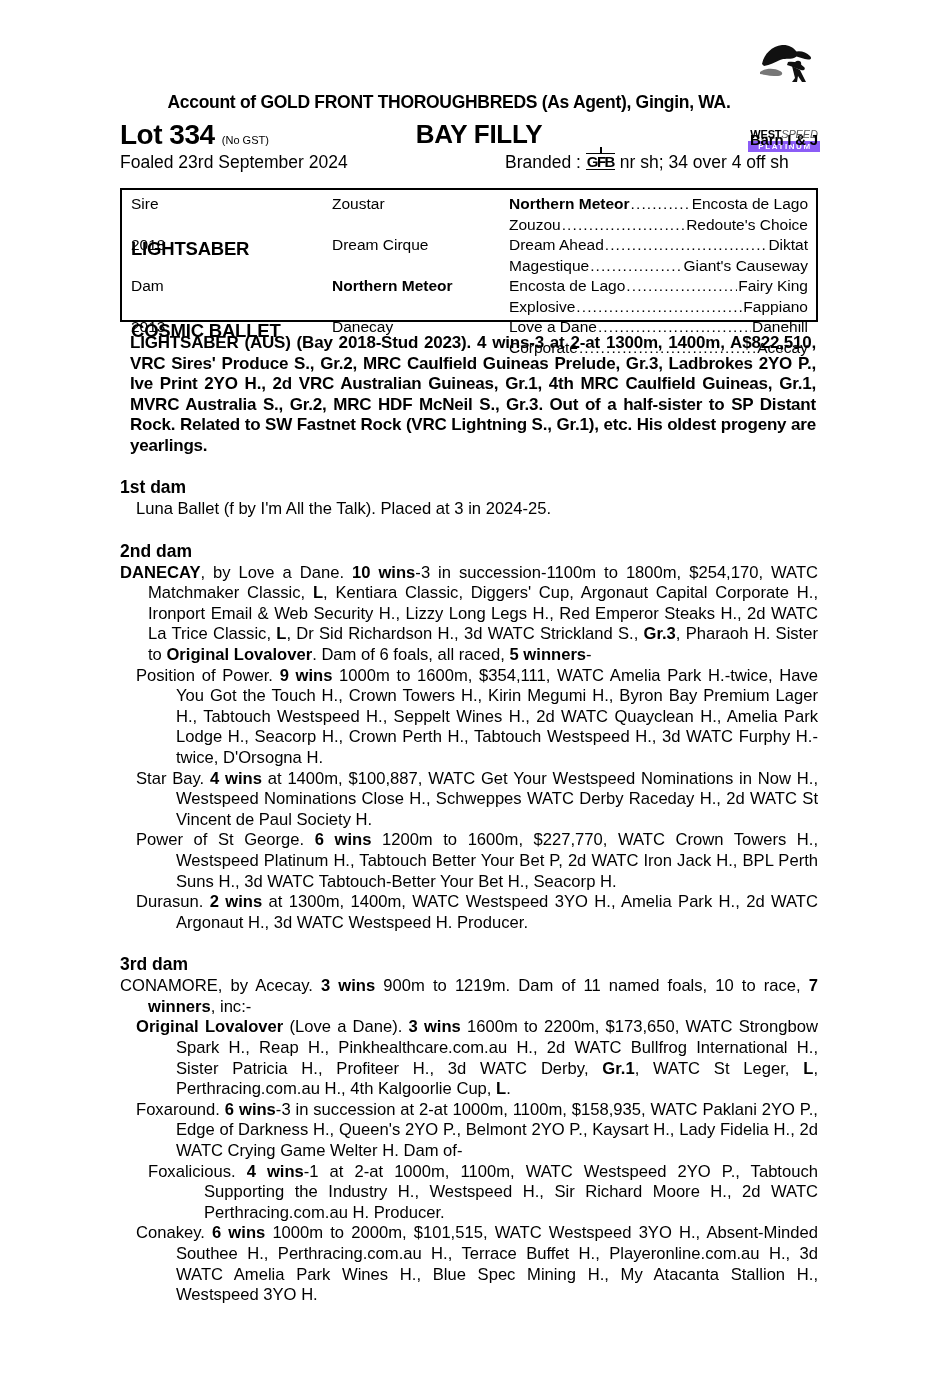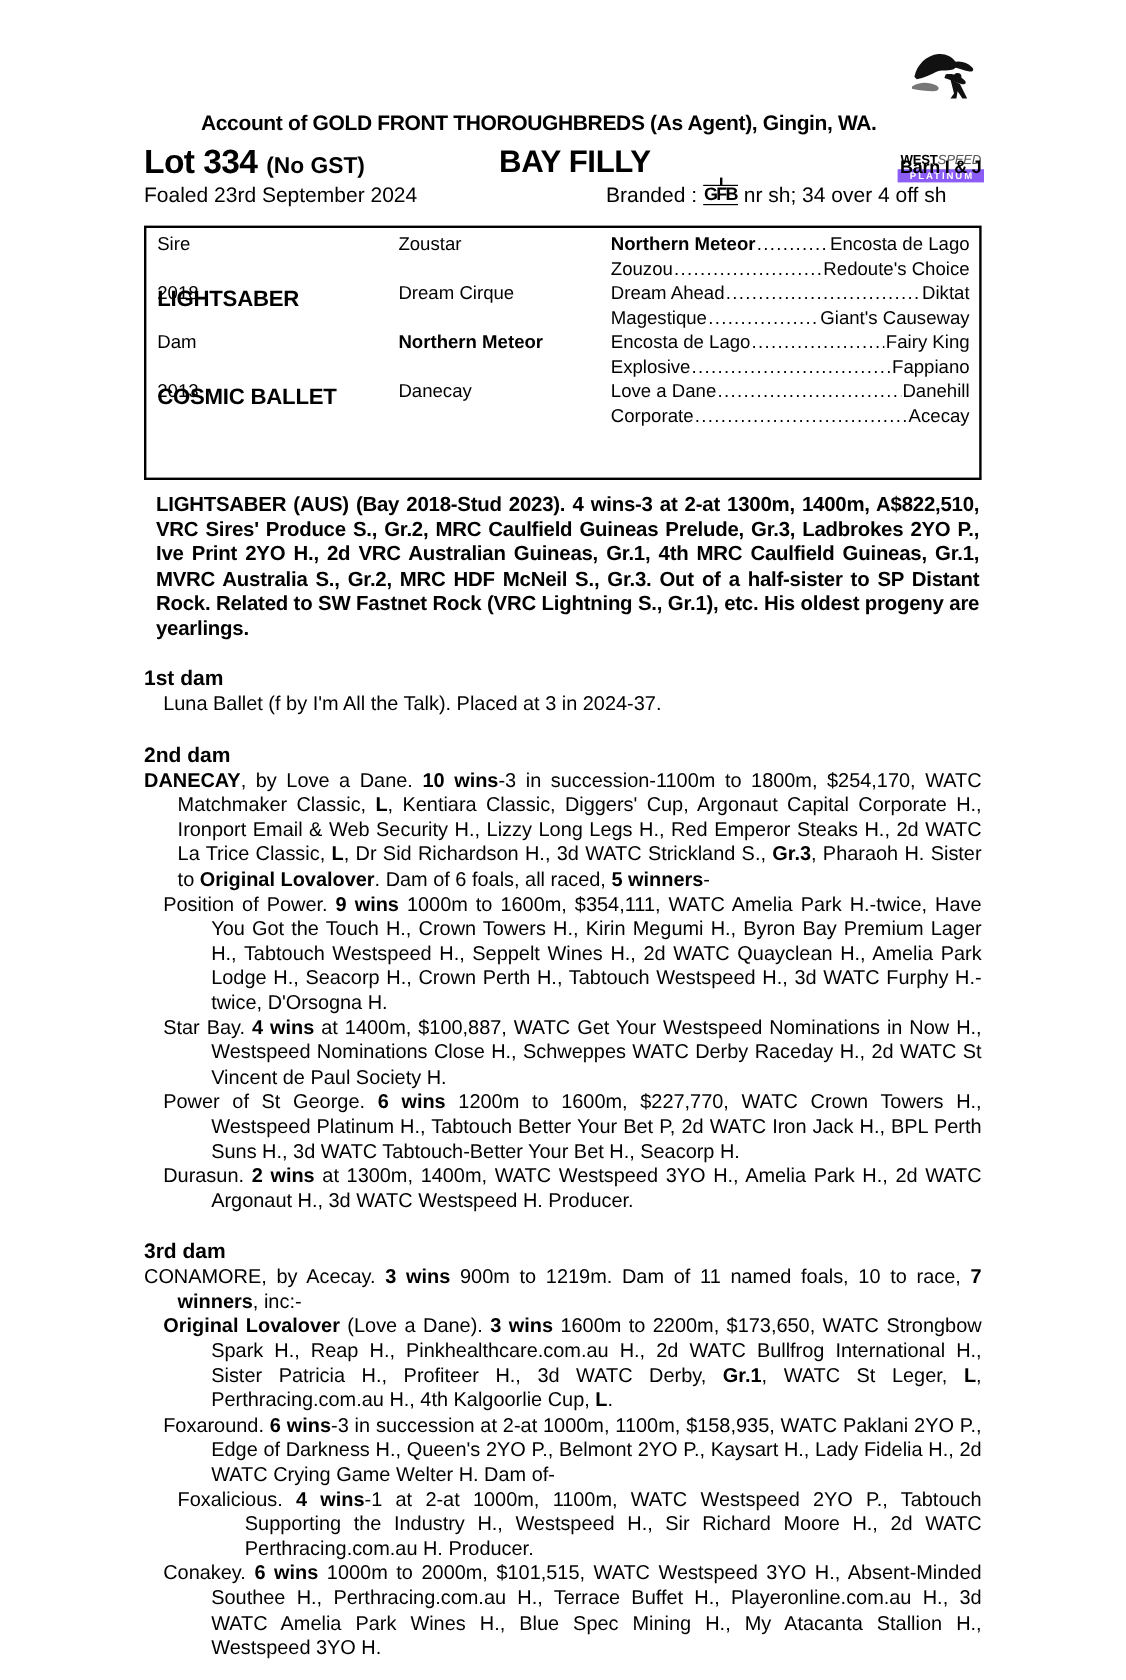--- a/index.html
+++ b/index.html
@@ -74,22 +74,22 @@
   .lot-no {
     position: absolute;
     left: 0;
     bottom: 0;
     font-size: 28px;
     font-weight: bold;
     letter-spacing: -0.5px;
     white-space: nowrap;
   }
   .lot-gst {
-    font-size: 19px;
-    font-weight: bold;
+    font-size: 11px;
+    font-weight: normal;
     letter-spacing: 0;
     margin-top: 39px;
   }
   .colour-sex {
     position: absolute;
     left: 0; right: 0;
     bottom: 1px;
     text-align: center;
     font-size: 26px;
     font-weight: bold;
@@ -131,21 +131,21 @@
     top: -7px;
     width: 1.5px;
     height: 7px;
     background: #000;
   }
 
   
   .ped-table {
     border: 2px solid #000;
     margin-top: 10px;
-    height: 212px;
+    height: 134px;
     box-sizing: border-box;
     position: relative;
     padding: 5px 0 0 0;
     text-align: center;
   }
   .ped-row {
     position: relative;
     height: 20.5px;
     font-size: 15.5px;
     white-space: nowrap;
@@ -308,21 +308,21 @@
           <span class="dots">..........................................................................................</span>
           <span class="tail">Acecay</span>
         </span>
       </div>
     </div>
 
   <div class="sire-summary">LIGHTSABER (AUS) (Bay 2018-Stud 2023). 4 wins-3 at 2-at 1300m, 1400m, A$822,510, VRC Sires' Produce S., Gr.2, MRC Caulfield Guineas Prelude, Gr.3, Ladbrokes 2YO P., Ive Print 2YO H., 2d VRC Australian Guineas, Gr.1, 4th MRC Caulfield Guineas, Gr.1, MVRC Australia S., Gr.2, MRC HDF McNeil S., Gr.3. Out of a half-sister to SP Distant Rock. Related to SW Fastnet Rock (VRC Lightning S., Gr.1), etc. His oldest progeny are yearlings.</div>
 
   <div id="dam-sections">
       <div class="dam-head">1st dam</div>
-      <div class="entry ind2 noj"><span>Luna Ballet (f by I'm All the Talk). Placed at 3 in 2024-37.</span></div>
+      <div class="entry ind2 noj"><span>Luna Ballet (f by I'm All the Talk). Placed at 3 in 2024-25.</span></div>
       <div class="dam-head">2nd dam</div>
       <div class="entry ind1"><span class="b">DANECAY</span><span>, by Love a Dane. </span><span class="b">10 wins</span><span>-3 in succession-1100m to 1800m, $254,170, WATC Matchmaker Classic, </span><span class="b">L</span><span>, Kentiara Classic, Diggers' Cup, Argonaut Capital Corporate H., Ironport Email &amp; Web Security H., Lizzy Long Legs H., Red Emperor Steaks H., 2d WATC La Trice Classic, </span><span class="b">L</span><span>, Dr Sid Richardson H., 3d WATC Strickland S., </span><span class="b">Gr.3</span><span>, Pharaoh H. Sister to </span><span class="b">Original Lovalover</span><span>. Dam of 6 foals, all raced, </span><span class="b">5 winners</span><span>-</span></div>
       <div class="entry ind2"><span>Position of Power. </span><span class="b">9 wins</span><span> 1000m to 1600m, $354,111, WATC Amelia Park H.-twice, Have You Got the Touch H., Crown Towers H., Kirin Megumi H., Byron Bay Premium Lager H., Tabtouch Westspeed H., Seppelt Wines H., 2d WATC Quayclean H., Amelia Park Lodge H., Seacorp H., Crown Perth H., Tabtouch Westspeed H., 3d WATC Furphy H.-twice, D'Orsogna H.</span></div>
       <div class="entry ind2"><span>Star Bay. </span><span class="b">4 wins</span><span> at 1400m, $100,887, WATC Get Your Westspeed Nominations in Now H., Westspeed Nominations Close H., Schweppes WATC Derby Raceday H., 2d WATC St Vincent de Paul Society H.</span></div>
       <div class="entry ind2"><span>Power of St George. </span><span class="b">6 wins</span><span> 1200m to 1600m, $227,770, WATC Crown Towers H., Westspeed Platinum H., Tabtouch Better Your Bet P, 2d WATC Iron Jack H., BPL Perth Suns H., 3d WATC Tabtouch-Better Your Bet H., Seacorp H.</span></div>
       <div class="entry ind2"><span>Durasun. </span><span class="b">2 wins</span><span> at 1300m, 1400m, WATC Westspeed 3YO H., Amelia Park H., 2d WATC Argonaut H., 3d WATC Westspeed H. Producer.</span></div>
       <div class="dam-head">3rd dam</div>
       <div class="entry ind1"><span>CONAMORE, by Acecay. </span><span class="b">3 wins</span><span> 900m to 1219m. Dam of 11 named foals, 10 to race, </span><span class="b">7 winners</span><span>, inc:-</span></div>
       <div class="entry ind2"><span class="b">Original Lovalover</span><span> (Love a Dane). </span><span class="b">3 wins</span><span> 1600m to 2200m, $173,650, WATC Strongbow Spark H., Reap H., Pinkhealthcare.com.au H., 2d WATC Bullfrog International H., Sister Patricia H., Profiteer H., 3d WATC Derby, </span><span class="b">Gr.1</span><span>, WATC St Leger, </span><span class="b">L</span><span>, Perthracing.com.au H., 4th Kalgoorlie Cup, </span><span class="b">L</span><span>.</span></div>
       <div class="entry ind2"><span>Foxaround. </span><span class="b">6 wins</span><span>-3 in succession at 2-at 1000m, 1100m, $158,935, WATC Paklani 2YO P., Edge of Darkness H., Queen's 2YO P., Belmont 2YO P., Kaysart H., Lady Fidelia H., 2d WATC Crying Game Welter H. Dam of-</span></div>

